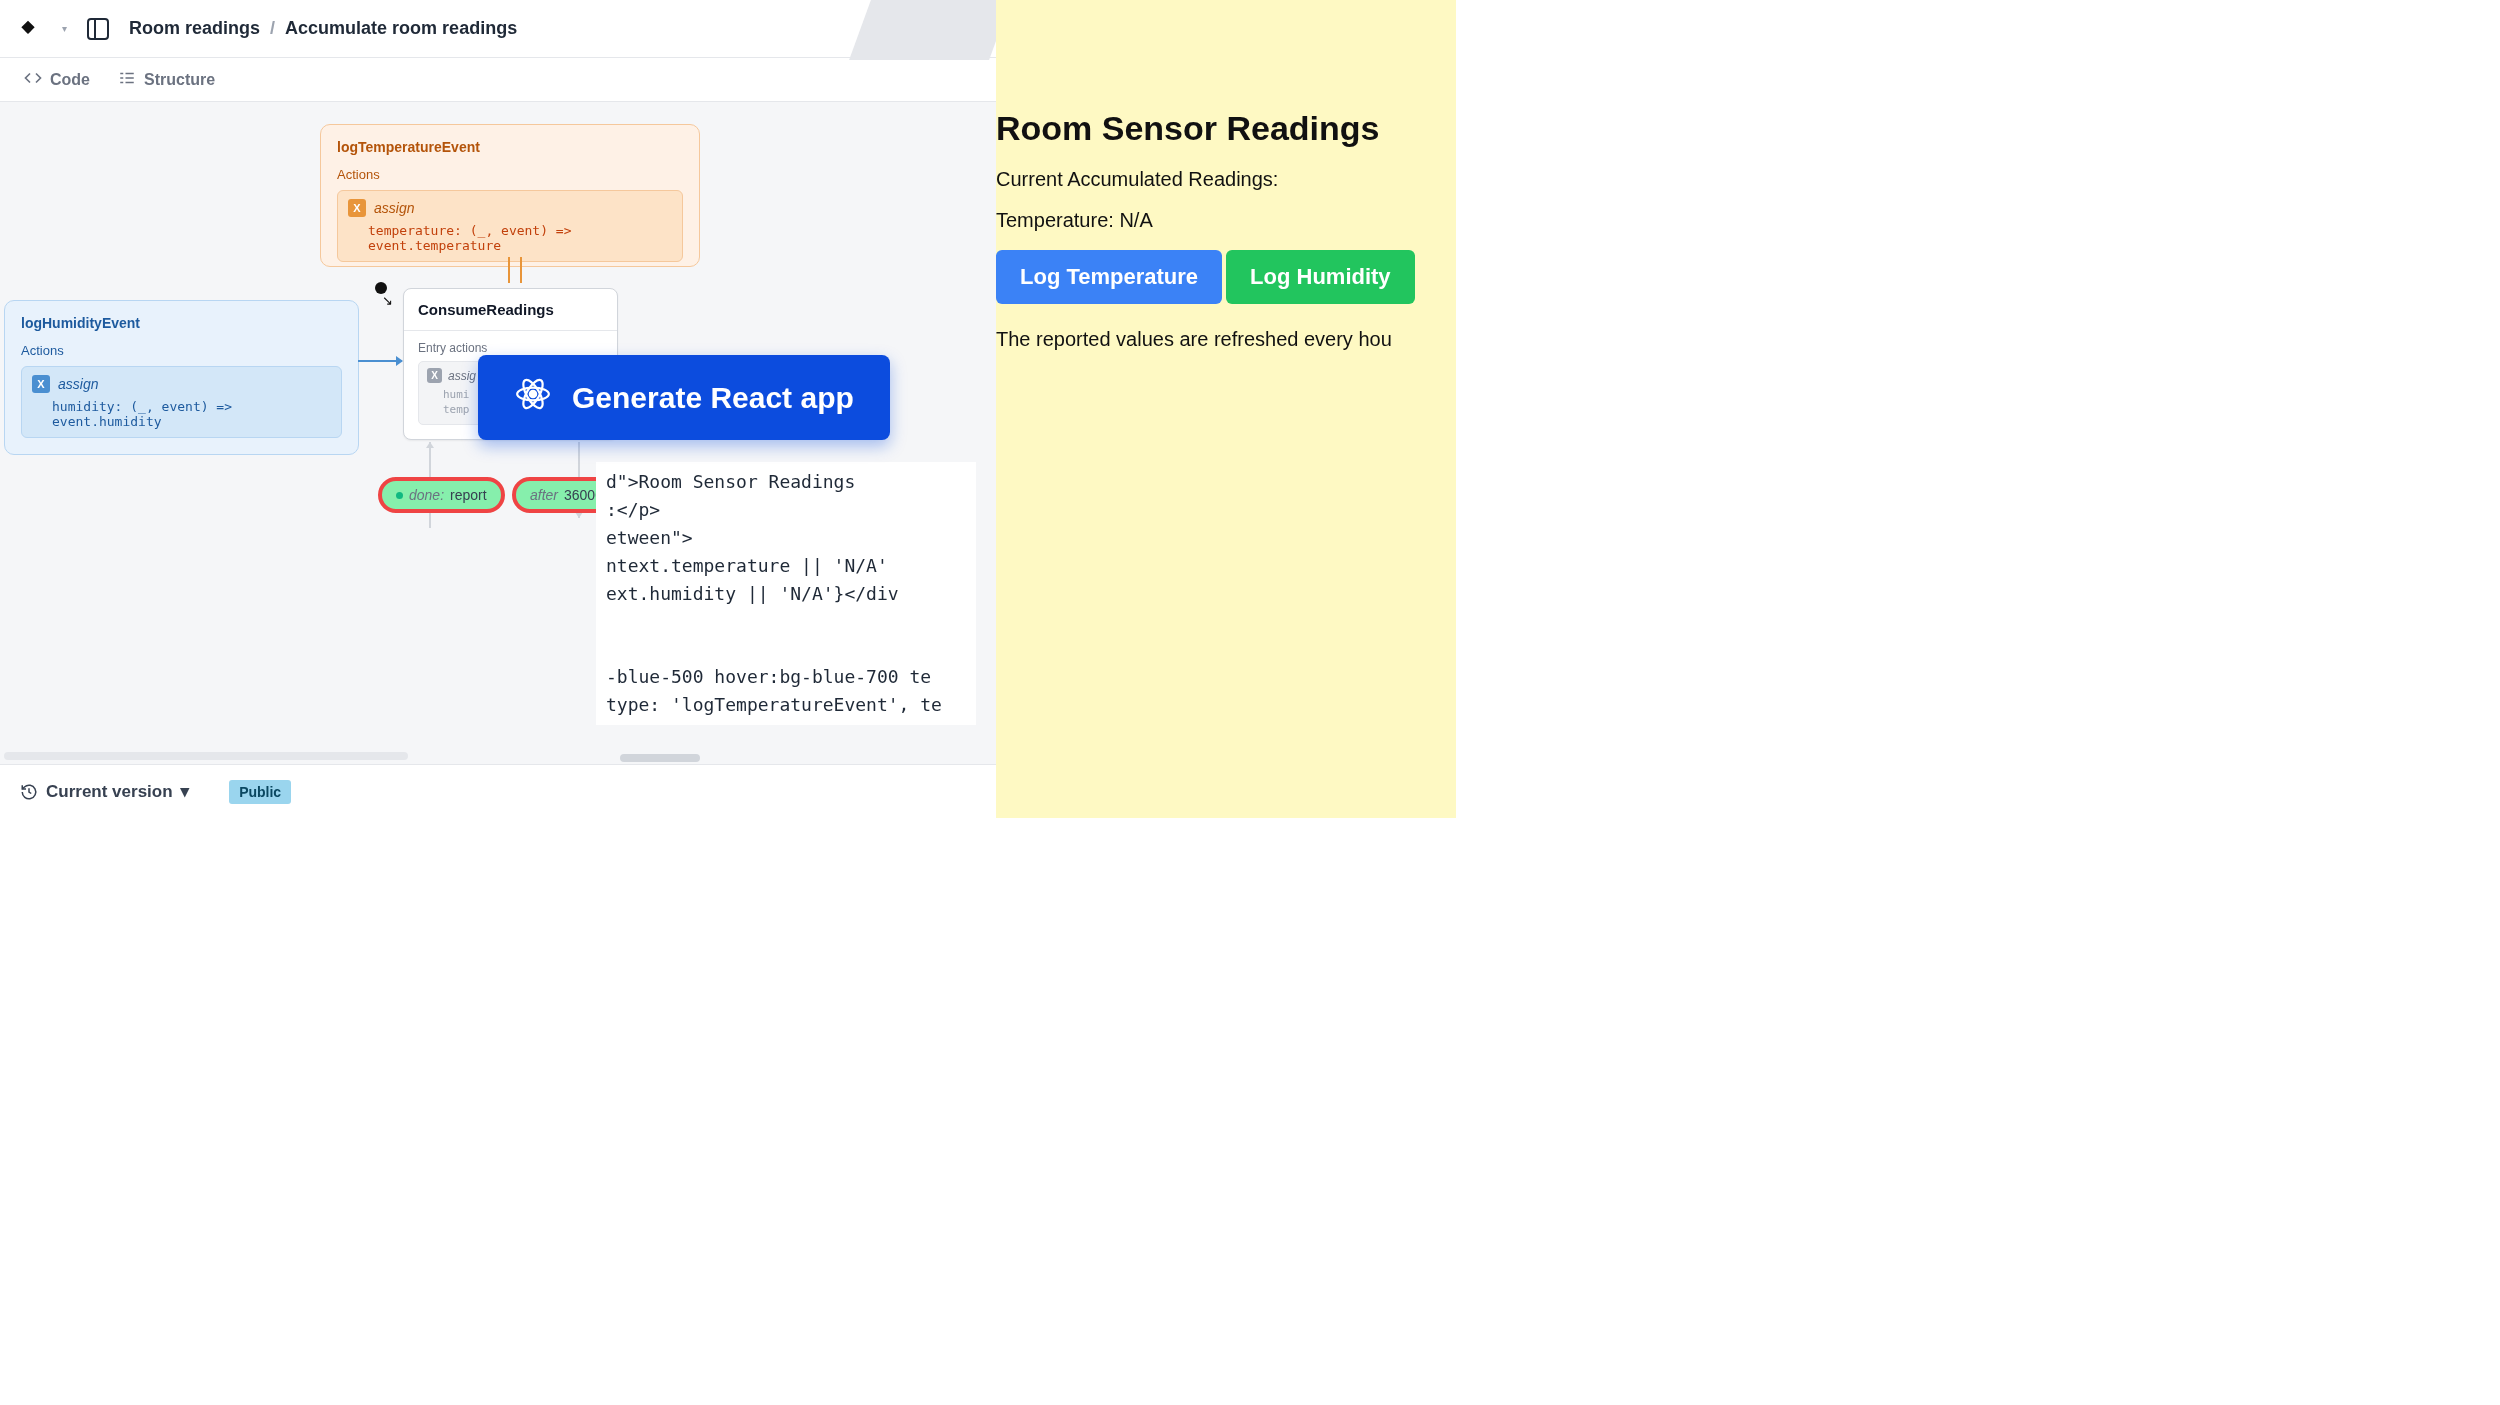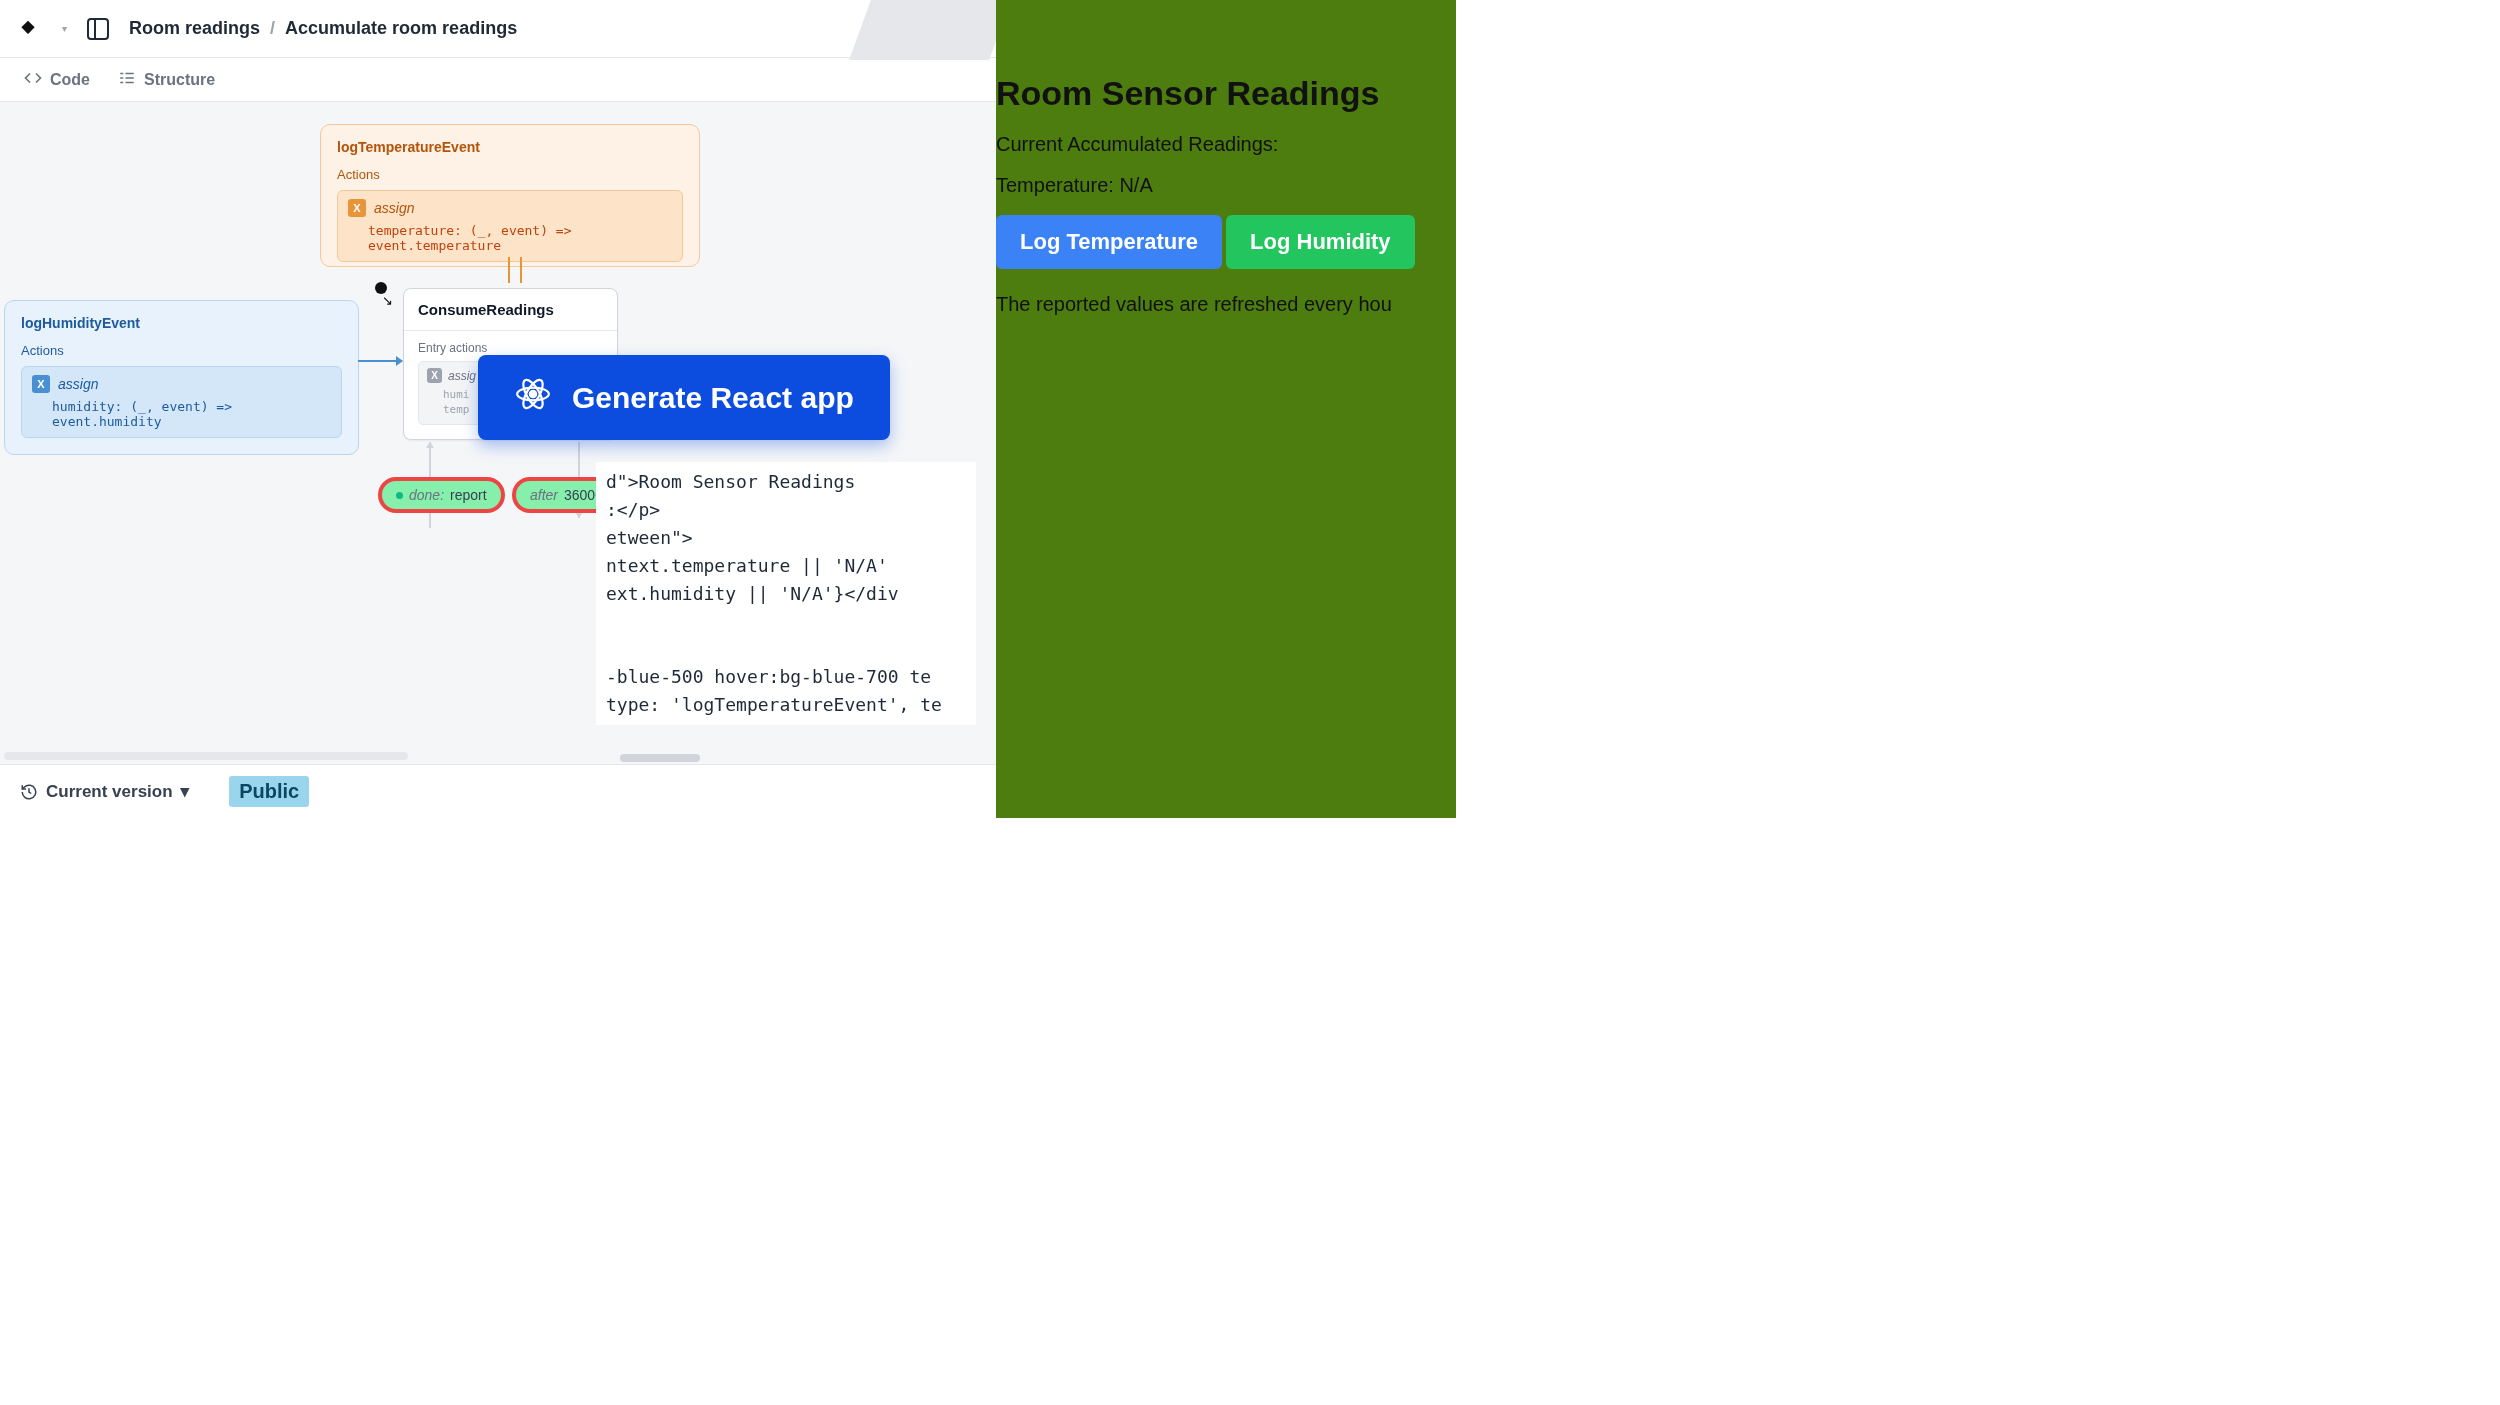--- a/index.html
+++ b/index.html
@@ -89,41 +89,41 @@
 .gray-up2 { position: absolute; left: 429px; top: 398px; width: 2px; height: 28px; background: #d1d5db; }
 
 
 .gen-button { position: absolute; left: 478px; top: 355px; background: #0c4cde; color: #fff; font-size: 30px; font-weight: 600; padding: 20px 36px; border-radius: 8px; display: flex; align-items: center; gap: 20px; box-shadow: 0 6px 16px rgba(12,76,222,0.35); cursor: pointer; z-index: 30; }
 .react-icon svg { width: 38px; height: 38px; }
 
 
 .code-bg { position: absolute; left: 596px; top: 360px; width: 380px; background: #fff; font-family: ui-monospace, Menlo, monospace; font-size: 18px; color: #1f2937; line-height: 1.55; padding: 6px 10px; white-space: pre; z-index: 5; }
 
 
-.preview { position: absolute; right: 0; top: 0; width: 460px; bottom: 0; background: #4d7c0f; padding: 74px 0 0 0; z-index: 20; }
+.preview { position: absolute; right: 0; top: 0; width: 460px; bottom: 0; background: #fef9c3; padding: 109px 0 0 0; z-index: 20; }
 .preview h1 { font-size: 34px; font-weight: 800; color: #111; margin-bottom: 20px; }
 .preview p { font-size: 20px; color: #111; margin-bottom: 18px; }
 .btn-row { display: flex; gap: 4px; margin-bottom: 24px; }
 .btn { padding: 14px 24px; font-size: 22px; font-weight: 700; color: #fff; border: none; border-radius: 6px; cursor: pointer; }
 .btn-blue { background: #3b82f6; }
 .btn-green { background: #22c55e; }
 .preview-note { font-size: 20px; color: #111; }
 
 .diag { position: absolute; left: 600px; top: 0; width: 420px; height: 820px; z-index: 10; pointer-events:none; }
 .diag::before { content:''; position:absolute; left:260px; top:0; width:140px; height:60px; background:#e5e7eb; transform: skewX(-20deg); }
 
 
 .vscroll { position:absolute; right:0; top:0; width:14px; height:100%; background:#fafafa; }
 .vscroll .thumb { position:absolute; top:0; left:2px; width:10px; height:180px; background:#d1d5db; border-radius:5px; }
 .hscroll-mini { position:absolute; left:620px; top:652px; width:80px; height:8px; background:#d1d5db; border-radius:4px; z-index:8; }
 
 
 .footer { position: absolute; left: 0; right: 0; bottom: 0; height: 54px; border-top: 1px solid #e5e7eb; background: #fff; display: flex; align-items: center; padding: 0 20px; gap: 40px; }
 .version { display: flex; align-items: center; gap: 8px; font-size: 17px; font-weight: 600; color: #374151; cursor: pointer; }
-.public-badge { background: #9ad5ee; color: #0a4861; font-weight: 700; font-size: 20px; padding: 4px 10px; border-radius: 3px; }
+.public-badge { background: #9ad5ee; color: #0a4861; font-weight: 700; font-size: 14px; padding: 4px 10px; border-radius: 3px; }
 .hscroll-bottom { position:absolute; left:4px; bottom:56px; right:490px; height:12px; }
 .hscroll-bottom .thumb { position:absolute; left:0; top:2px; width:42%; height:8px; background:#e5e7eb; border-radius:4px; }
 </style>
 </head>
 <body>
 
 <div class="topbar">
   <div class="logo">
     <svg viewBox="0 0 24 24" fill="#111">
         <path d="M12 2 L20 10 L12 18 L4 10 Z M12 10 L16 14 L12 18 L8 14 Z"></path>

